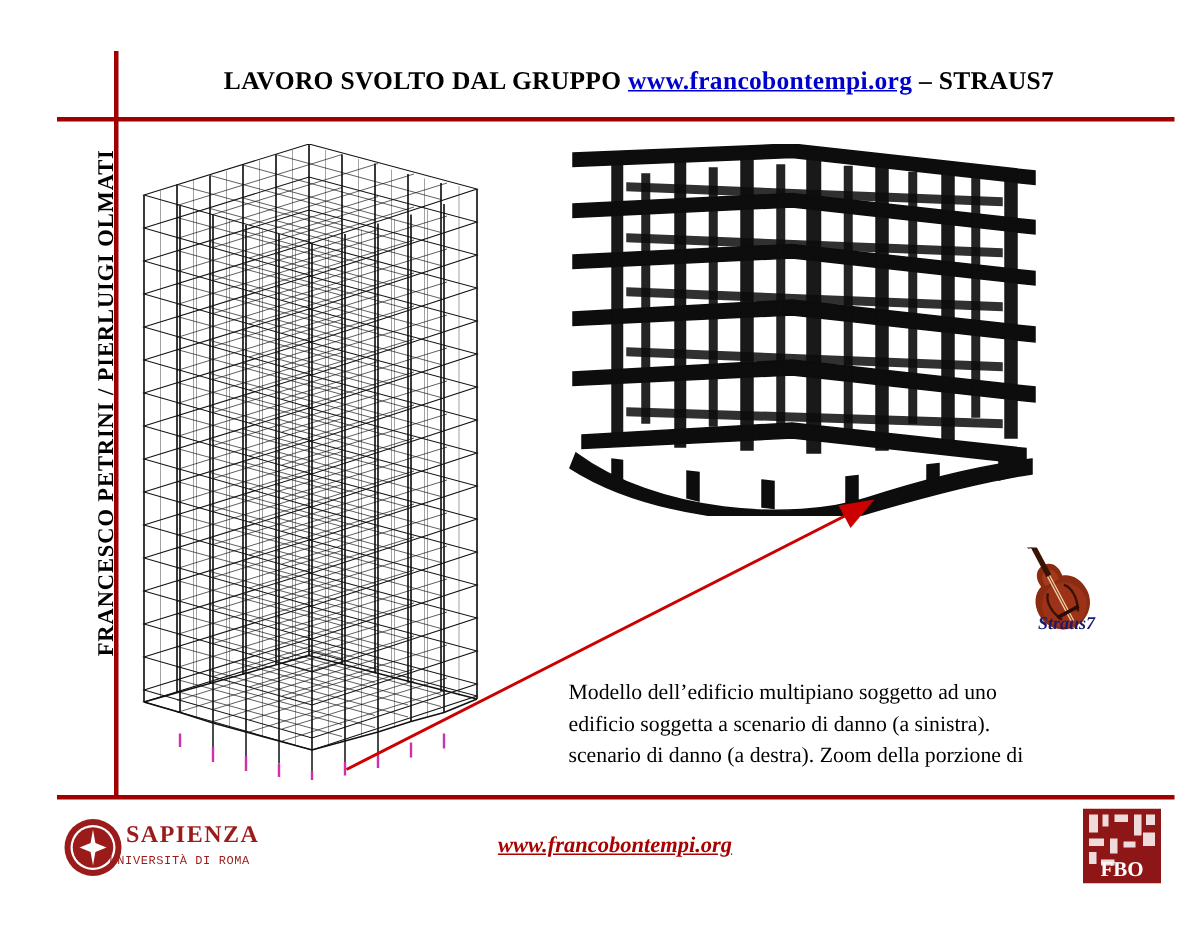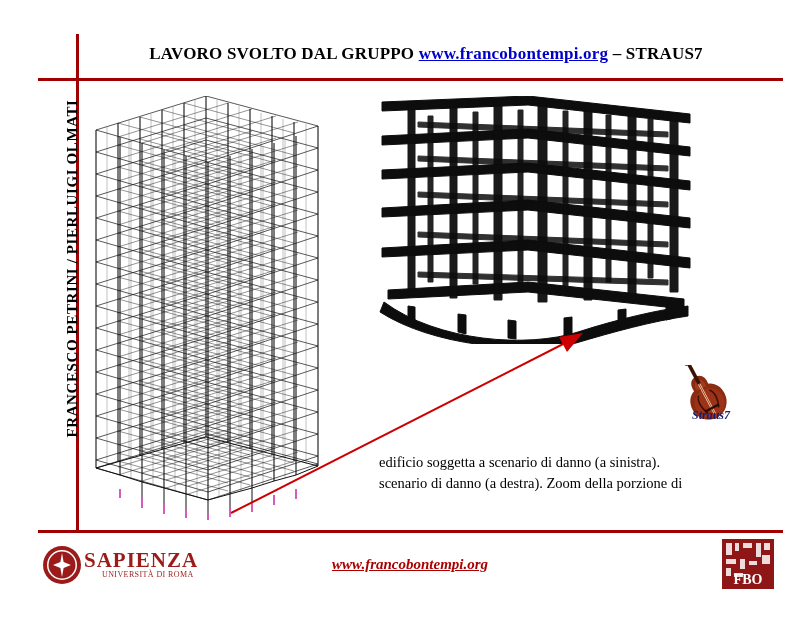--- a/index.html
+++ b/index.html
@@ -153,34 +153,34 @@
     position: absolute;
     left: 40px;
     top: 541px;
     width: 190px;
     height: 48px;
   }
   .sap-name {
     position: absolute;
     left: 84px;
     top: 548px;
-    font-size: 21px;
+    font-size: 16px;
     font-weight: bold;
     letter-spacing: 1px;
     color: #9b1b1b;
     font-family: "Liberation Serif", serif;
   }
   .sap-sub {
     position: absolute;
-    left: 102px;
+    left: 73px;
     top: 570px;
     font-size: 8px;
     letter-spacing: 0.4px;
     color: #9b1b1b;
-    font-family: Liberation Serif, serif;
+    font-family: Liberation Mono, monospace;
   }
   #fbo-logo {
     position: absolute;
     left: 722px;
     top: 539px;
     width: 52px;
     height: 50px;
   }
 </style>
 </head>
@@ -351,20 +351,21 @@
       </g>
     </svg>
   </div>
 
   <svg id="arrow" viewBox="0 0 370 195" xmlns="http://www.w3.org/2000/svg">
     <line x1="6" y1="188" x2="348" y2="14" stroke="#cc0000" stroke-width="2"></line>
     <polygon points="358,8 334,12 342,27" fill="#cc0000"></polygon>
   </svg>
 
   <div class="caption">
+    <div>Modello dell’edificio multipiano soggetto ad uno</div>
     <div>edificio soggetta a scenario di danno (a sinistra).</div>
     <div>scenario di danno (a destra). Zoom della porzione di</div>
   </div>
 
   <svg id="violin-logo" viewBox="0 0 92 82" xmlns="http://www.w3.org/2000/svg">
     <g transform="rotate(-28 46 41)">
       <path d="M46,8 C52,8 55,13 54,20 C60,22 64,28 64,36 C64,46 56,54 46,54 C36,54 28,46 28,36 C28,28 32,22 38,20 C37,13 40,8 46,8 Z" fill="#8b2b12"></path>
       <path d="M46,12 C50,12 52,16 51,21 L41,21 C40,16 42,12 46,12 Z" fill="#a33a1b"></path>
       <ellipse cx="46" cy="38" rx="15" ry="15" fill="#9c3217"></ellipse>
       <path d="M40,26 C36,30 36,38 40,46" stroke="#3a1206" stroke-width="1.6" fill="none"></path>

